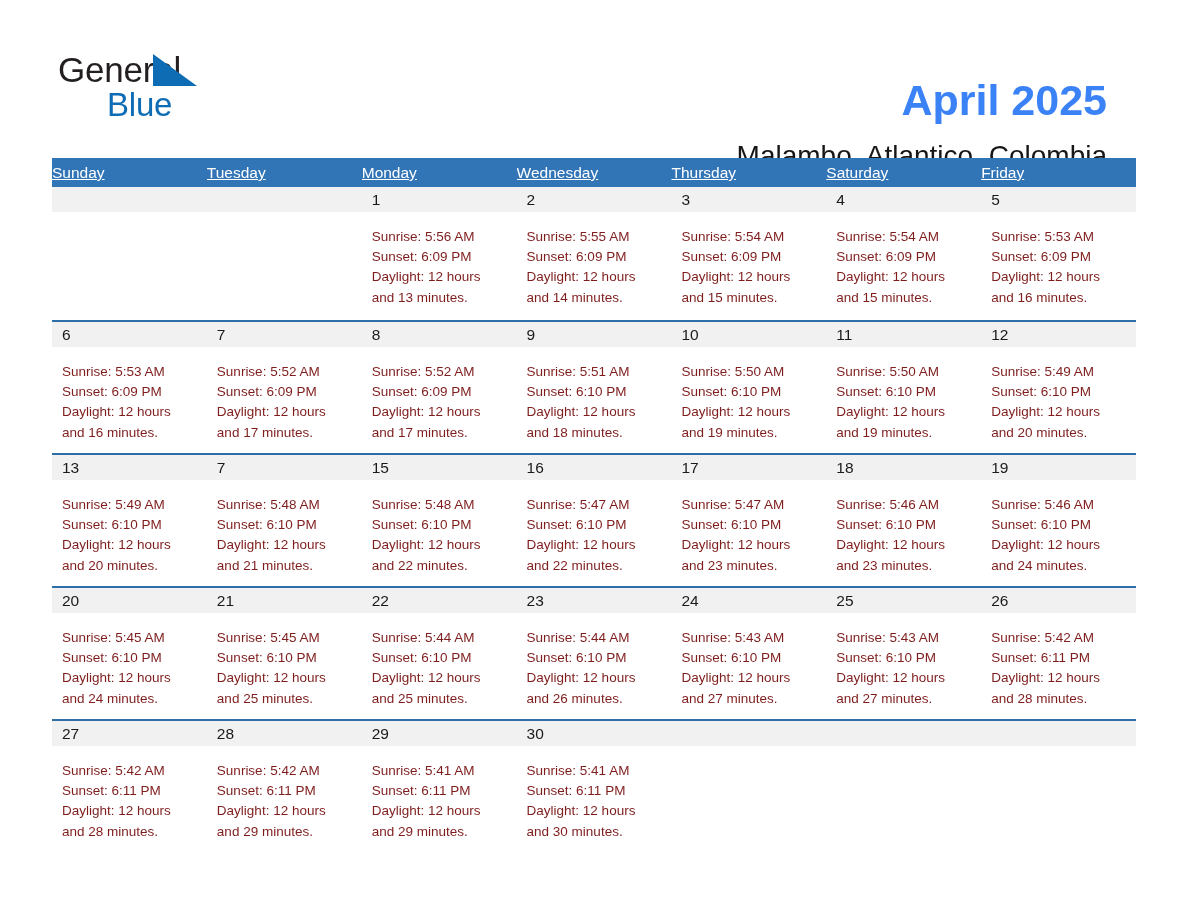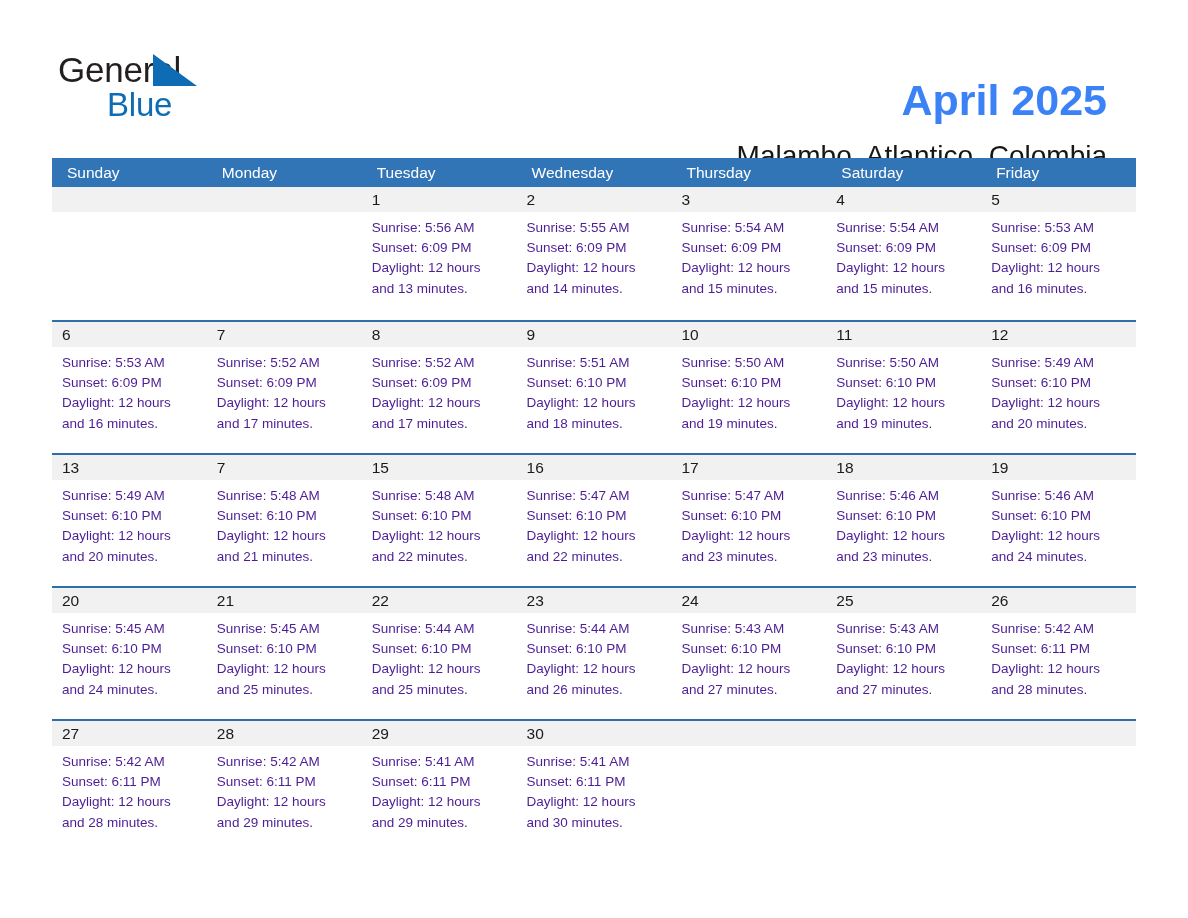--- a/index.html
+++ b/index.html
@@ -96,24 +96,25 @@
   .weekday-row {
     display: flex;
     background: #3175b7;
     height: 29px;
   }
   .weekday {
     flex: 1 1 0;
     color: #ffffff;
     font-size: 15.5px;
     line-height: 29px;
-    padding-left: 15px;
+    padding-left: 0;
     box-sizing: border-box;
     overflow: hidden;
     white-space: nowrap;
+    text-decoration: underline;
   }
 
   .week {
     position: relative;
     border-top: 2px solid #2f6fa8;
     height: 133px;
     box-sizing: border-box;
   }
   .week:first-of-type {
     border-top: none;
@@ -139,24 +140,24 @@
     box-sizing: border-box;
   }
   .daynum {
     position: relative;
     height: 25px;
     line-height: 25px;
     font-size: 15.5px;
     color: #1a1a1a;
   }
   .cell-lines {
-    margin-top: 6px;
+    margin-top: 15px;
     font-size: 13.5px;
     line-height: 20.2px;
-    color: #4c1d95;
+    color: #7f1d1d;
   }
   .cell-lines div {
     white-space: nowrap;
   }
   .cell.empty .daynum,
   .cell.empty .cell-lines {
     visibility: hidden;
   }
 </style>
 </head>
@@ -172,22 +173,22 @@
       <span class="logo-blue">Blue</span>
     </div>
 
     <div class="title">April 2025</div>
     <div class="subtitle">Malambo, Atlantico, Colombia</div>
   </div>
 
   <div class="calendar">
     <div class="weekday-row" id="weekday-row">
         <div class="weekday">Sunday</div>
+        <div class="weekday">Tuesday</div>
         <div class="weekday">Monday</div>
-        <div class="weekday">Tuesday</div>
         <div class="weekday">Wednesday</div>
         <div class="weekday">Thursday</div>
         <div class="weekday">Saturday</div>
         <div class="weekday">Friday</div>
       </div>
     <div id="weeks-container">
         <div class="week">
           <div class="week-daynum-band"></div>
           <div class="week-cells">
             <div class="cell empty">

